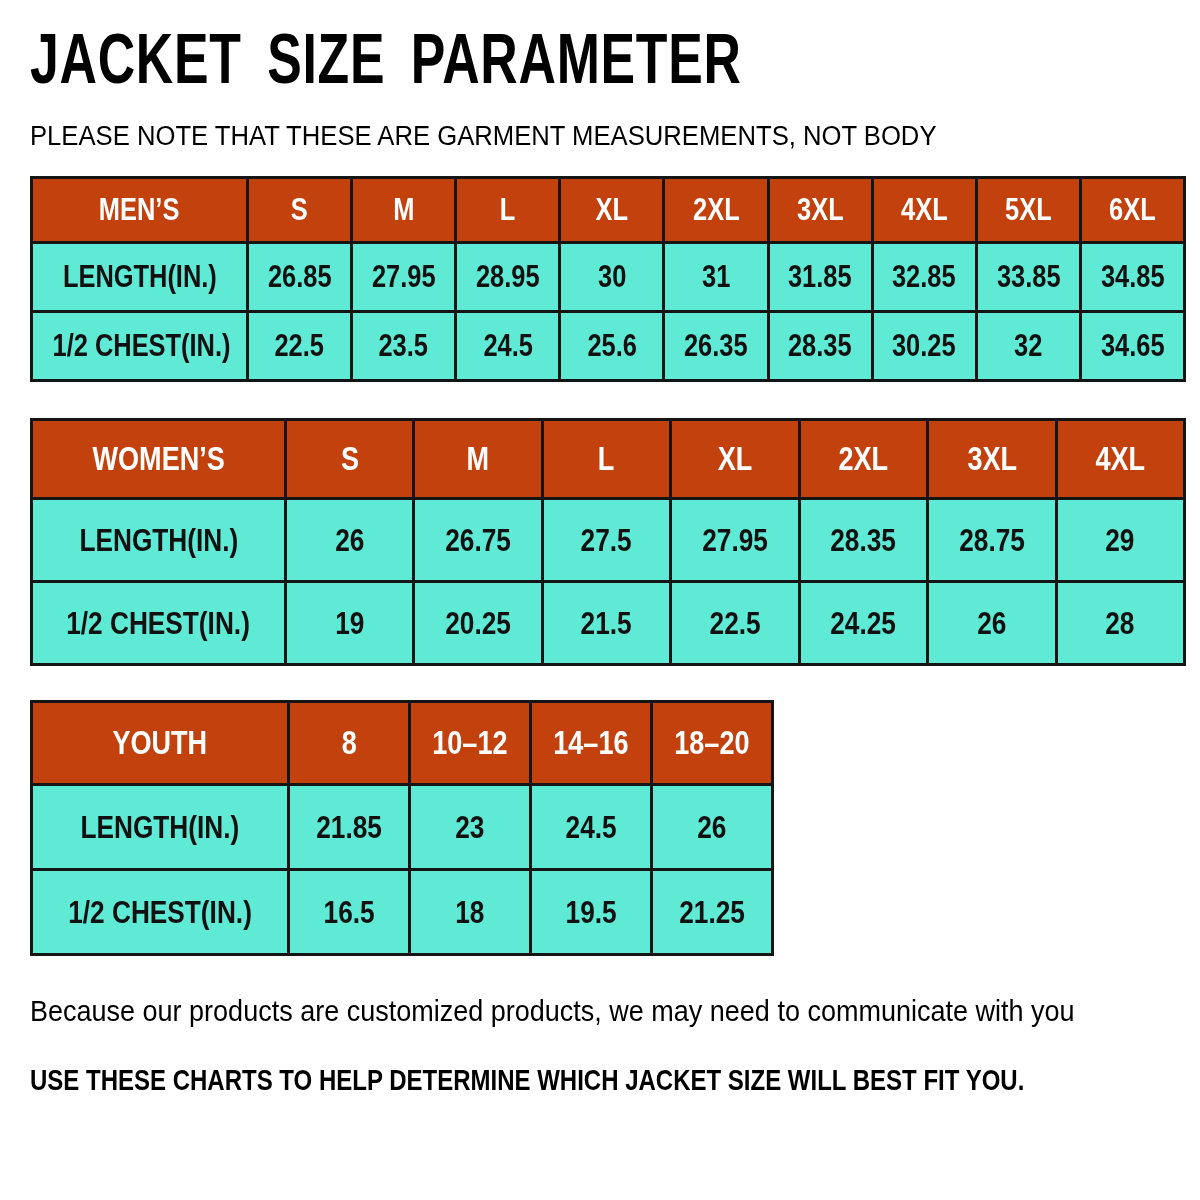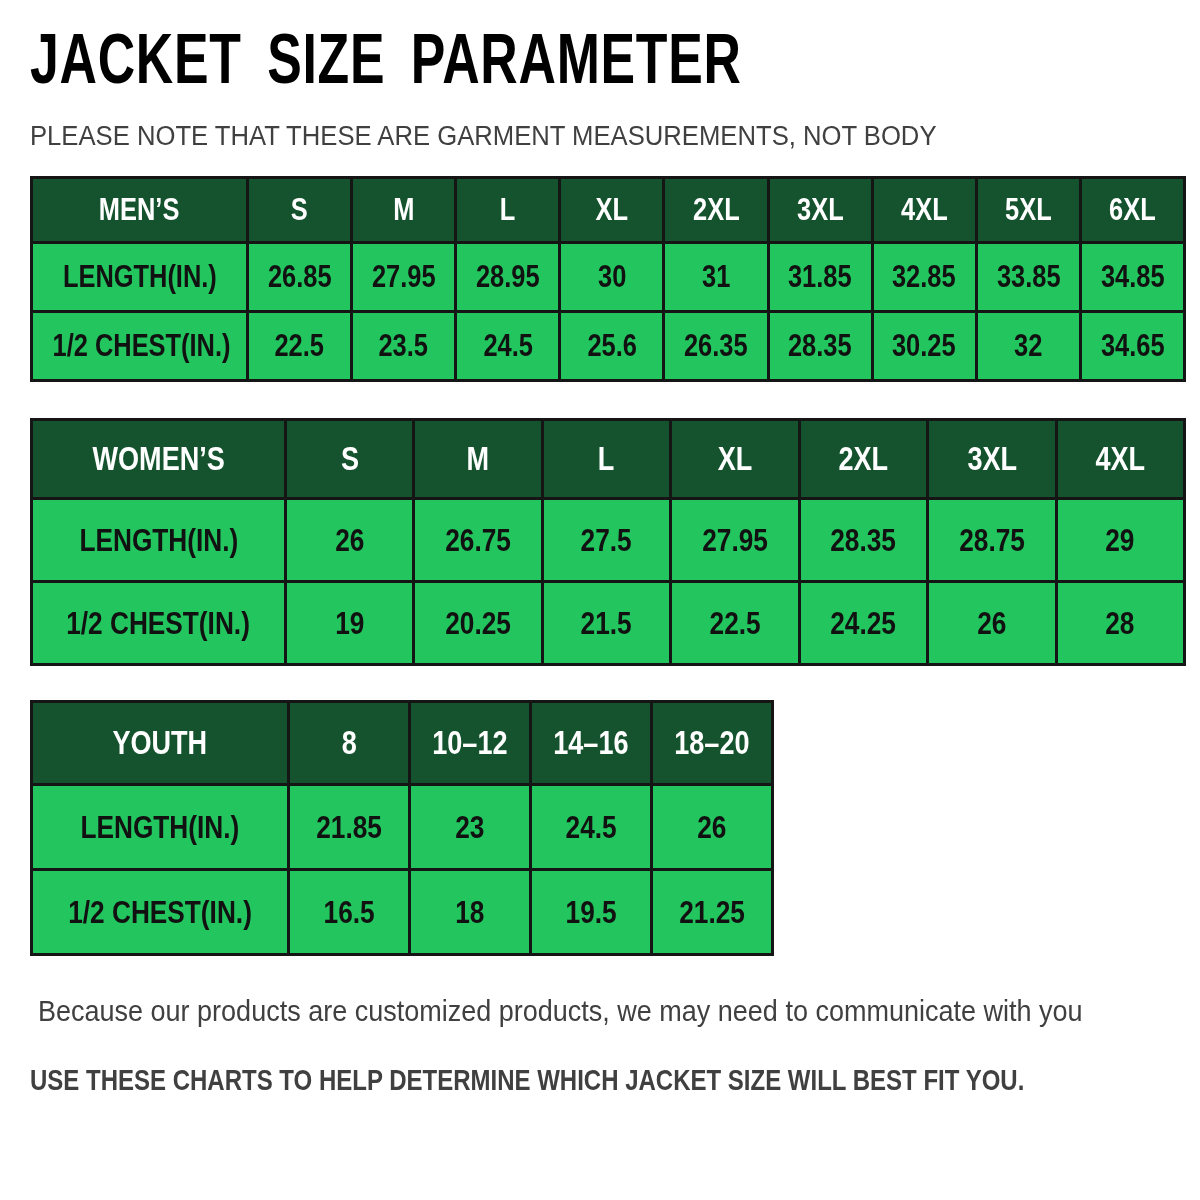--- a/index.html
+++ b/index.html
@@ -9,51 +9,51 @@
   }
   .page{padding:26px 0 0 30px;}
 
   .title{
     margin:0;color:#000;font-weight:700;font-size:70px;line-height:0.95;
     letter-spacing:1px;word-spacing:14px;white-space:nowrap;
     transform:scaleX(0.74);transform-origin:left top;
   }
 
   .note{margin-top:26px;font-size:27px;line-height:1.32;font-weight:500;}
-  .red{color:#404040;}
+  .red{color:#000000;}
   .narrow{display:inline-block;transform-origin:left center;white-space:nowrap;}
   .s95{transform:scaleX(0.95);}
   .s90{transform:scaleX(0.90);}
   .s80{transform:scaleX(0.80);}
 
   table{border-collapse:collapse;table-layout:fixed;}
   th,td{
     border:3px solid #151515;text-align:center;vertical-align:middle;
     padding:0;overflow:hidden;
   }
-  thead th{background:#14532d;color:#fff;font-weight:700;}
-  tbody td{background:#22c55e;color:#111;font-weight:600;}
+  thead th{background:#c2410c;color:#fff;font-weight:700;}
+  tbody td{background:#5eead4;color:#111;font-weight:600;}
   .cx{display:inline-block;transform:scaleX(0.82);white-space:nowrap;}
 
   table.mens{margin-top:22px;width:1156px;}
   .mens th{height:62px;font-size:31px;}
   .mens td{height:66px;font-size:31px;}
   .mens .label-col{width:213px;}
 
   table.womens{margin-top:36px;width:1156px;border-radius:32px;}
   .womens th{height:76px;font-size:33px;}
   .womens td{height:80px;font-size:32px;}
   .womens .label-col{width:251px;}
 
   table.youth{margin-top:34px;width:744px;padding-left:19px;}
   .youth th{height:80px;font-size:33px;}
   .youth td{height:82px;font-size:32px;}
   .youth .label-col{width:254px;}
 
-  .footer-para{margin-top:32px;font-size:30px;line-height:1.5;font-weight:500;margin-left:8px;}
+  .footer-para{margin-top:32px;font-size:30px;line-height:1.5;font-weight:500;}
   .footer-final{margin-top:30px;font-size:30px;font-weight:700;}
 </style>
 </head>
 <body>
 
 <div class="page">
 
   <h1 class="title">JACKET SIZE PARAMETER</h1>
 
   <div class="note red">

